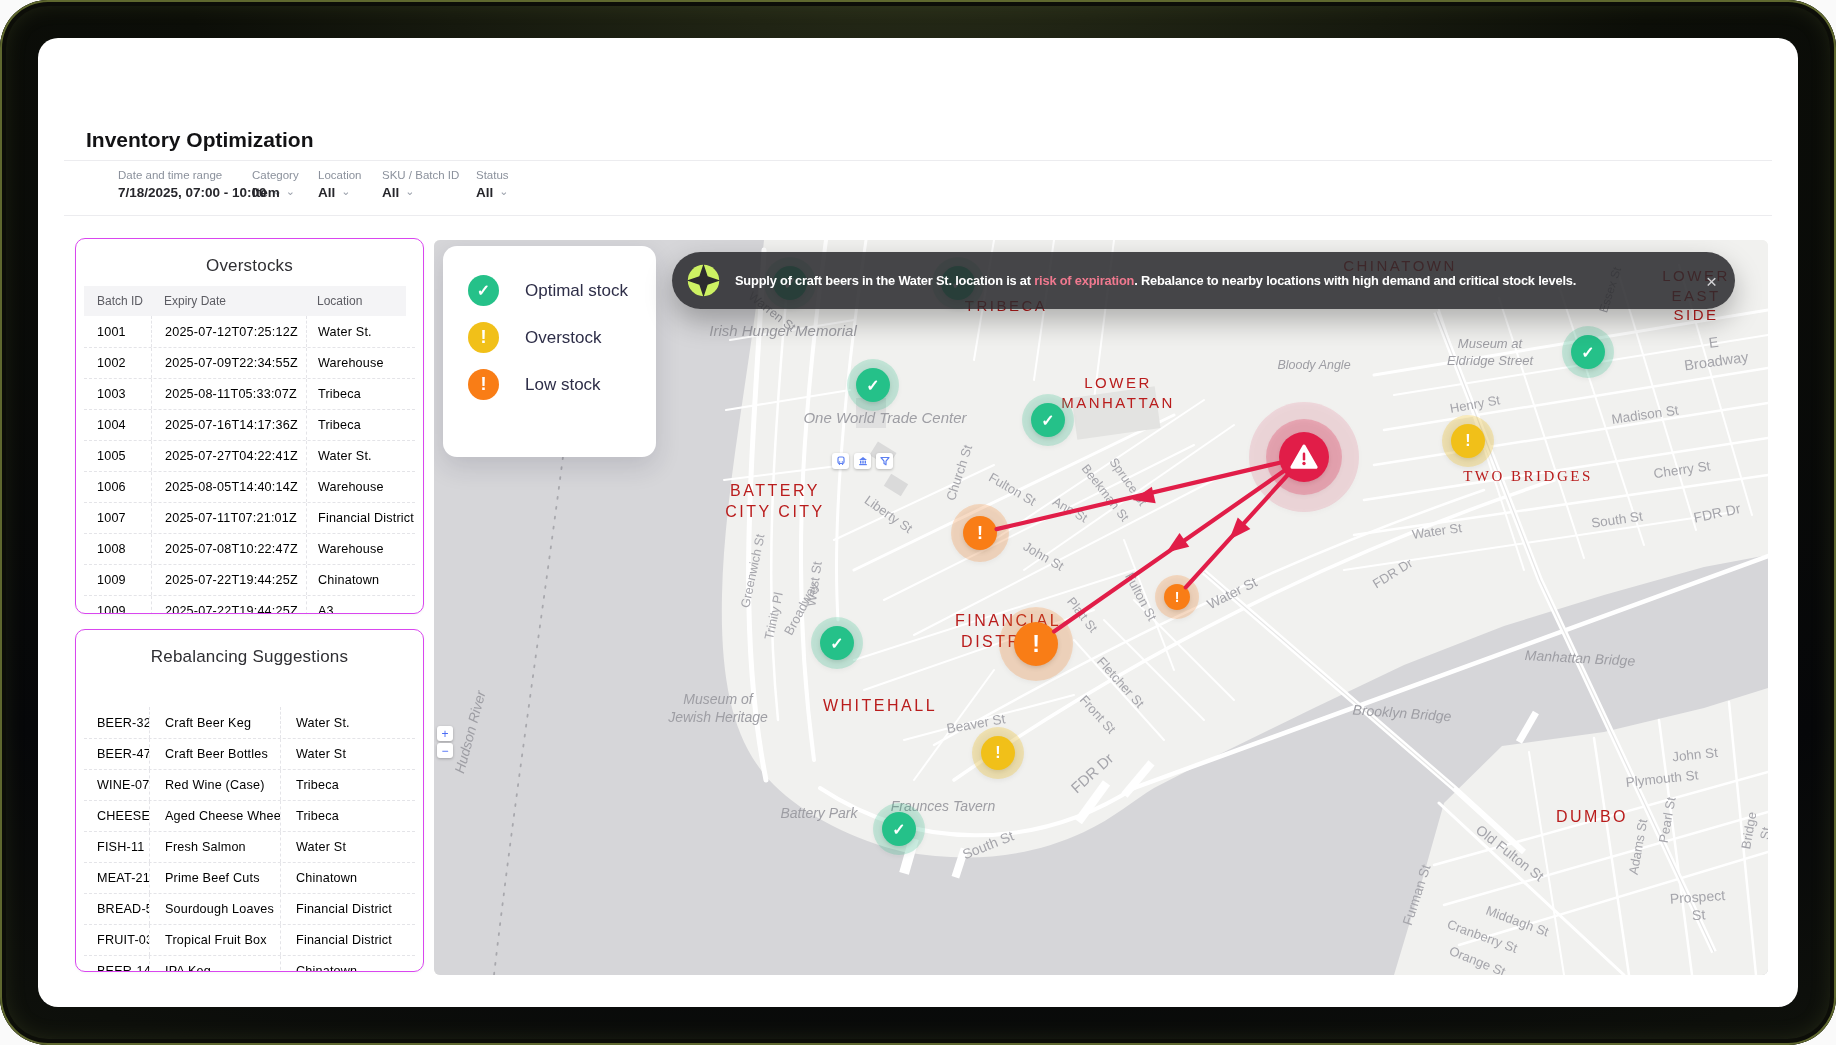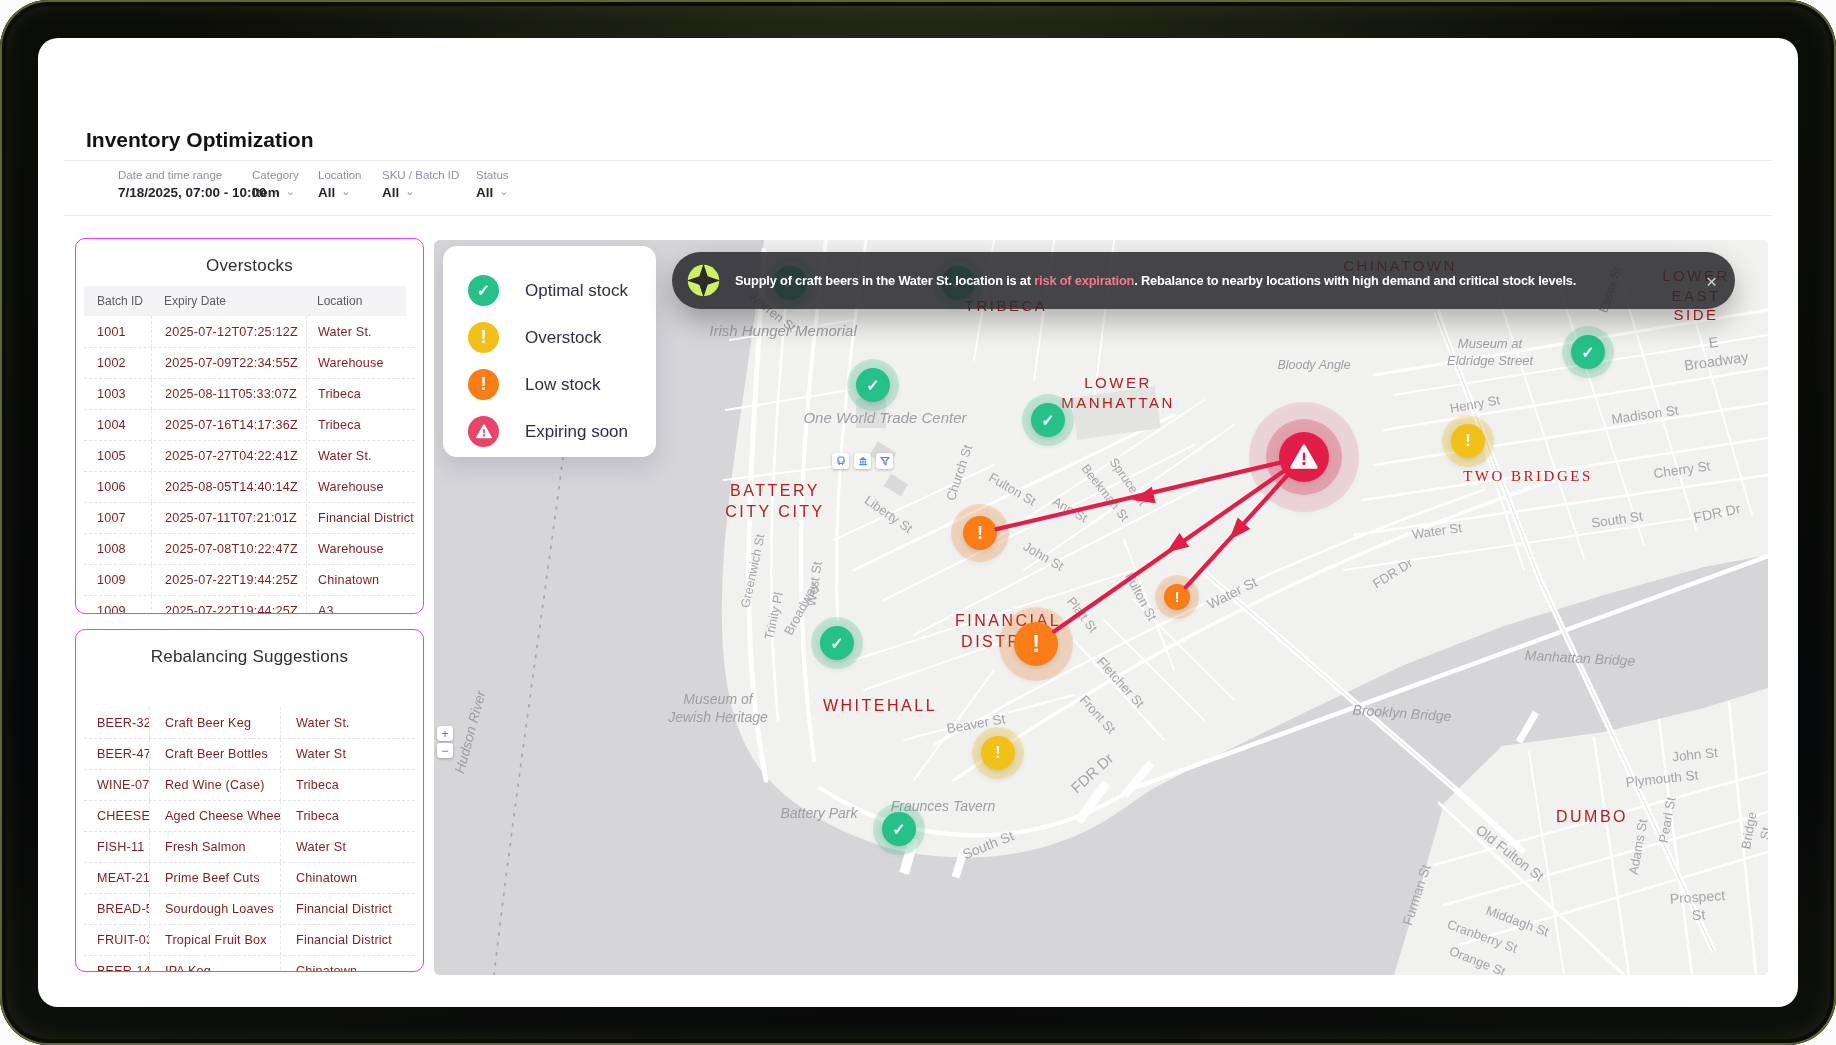--- a/index.html
+++ b/index.html
@@ -23,21 +23,21 @@
   .chev { font-size:11px; color:#9aa0ab; margin-left:6px; font-weight:400; position:relative; top:-2px; }
 
   
   .card { position:absolute; background:#fff; border:1px solid #d946ef; border-radius:10px; box-shadow:0 1px 3px rgba(20,20,40,.04); overflow:hidden; }
   #overstocks-card { left:37px; top:200px; width:349px; height:376px; }
   #rebalancing-card { left:37px; top:591px; width:349px; height:343px; }
   .card-title { text-align:center; margin-top:17px; font-size:17px; color:#2f2f33; letter-spacing:.2px; }
   .t-head, .t-row { display:grid; align-items:center; margin:0 8px; }
   .t-head { position:absolute; left:0; right:9px; top:47px; height:30px; background:#f4f4f6; color:#5c5c63; font-size:12px; }
   .t-body { position:absolute; left:0; right:0; top:77px; bottom:0; overflow:hidden; }
-  .t-row { height:31px; font-size:12.6px; color:#7f1d1d; letter-spacing:.2px; }
+  .t-row { height:31px; font-size:12.6px; color:#000000; letter-spacing:.2px; }
   .t-row + .t-row { border-top:1px dashed #e4e4e8; }
   .cell { height:100%; display:flex; align-items:center; white-space:nowrap; overflow:hidden; }
   .t-row .cell + .cell { border-left:1px dashed #e4e4e8; }
   .c1 { padding-left:13px; } .c2 { padding-left:13px; } .c3 { padding-left:11px; }
   #rebalancing-card .c2, #rebalancing-card .c3 { padding-left:15px; }
 
   
   .map { position:absolute; left:396px; top:202px; width:1334px; height:735px; background:#f1f1ef; border-radius:6px; overflow:hidden; cursor:grab; }
   .map svg.base { position:absolute; left:0; top:0; z-index:0; }
   .mlabel { position:absolute; z-index:5; white-space:pre-line; text-align:center; transform-origin:center; pointer-events:none; line-height:1.3; }
@@ -427,30 +427,20 @@
           <span class="legend-label">Optimal stock</span>
         </div>
         <div class="legend-item">
           <span class="legend-icon li-overstock">!</span>
           <span class="legend-label">Overstock</span>
         </div>
         <div class="legend-item">
           <span class="legend-icon li-low">!</span>
           <span class="legend-label">Low stock</span>
         </div>
-        <div class="legend-item">
-          <span class="legend-icon li-expiring">
-            <svg width="16" height="15" viewBox="0 0 24 23">
-              <path d="M12 2 L22.5 20.5 H1.5 Z" fill="#fff" stroke="#fff" stroke-width="3" stroke-linejoin="round"></path>
-              <rect x="10.9" y="7.5" width="2.2" height="7" rx="1.1" fill="#e11d48"></rect>
-              <circle cx="12" cy="17.2" r="1.5" fill="#e11d48"></circle>
-            </svg>
-          </span>
-          <span class="legend-label">Expiring soon</span>
-        </div>
       </div>
 
     <div class="banner">
       <svg width="37" height="37" viewBox="0 0 40 40">
         <circle cx="20" cy="20" r="17" fill="#cdf163"></circle>
         <path d="M20,2 L24.5,15.5 L38,20 L24.5,24.5 L20,38 L15.5,24.5 L2,20 L15.5,15.5 Z" fill="#2b2b2e"></path>
       </svg>
       <div class="banner-text">
         <span>Supply of craft beers in the Water St. location is at </span><span class="hl">risk of expiration</span><span>. Rebalance to nearby locations with high demand and critical stock levels.</span>
       </div>

